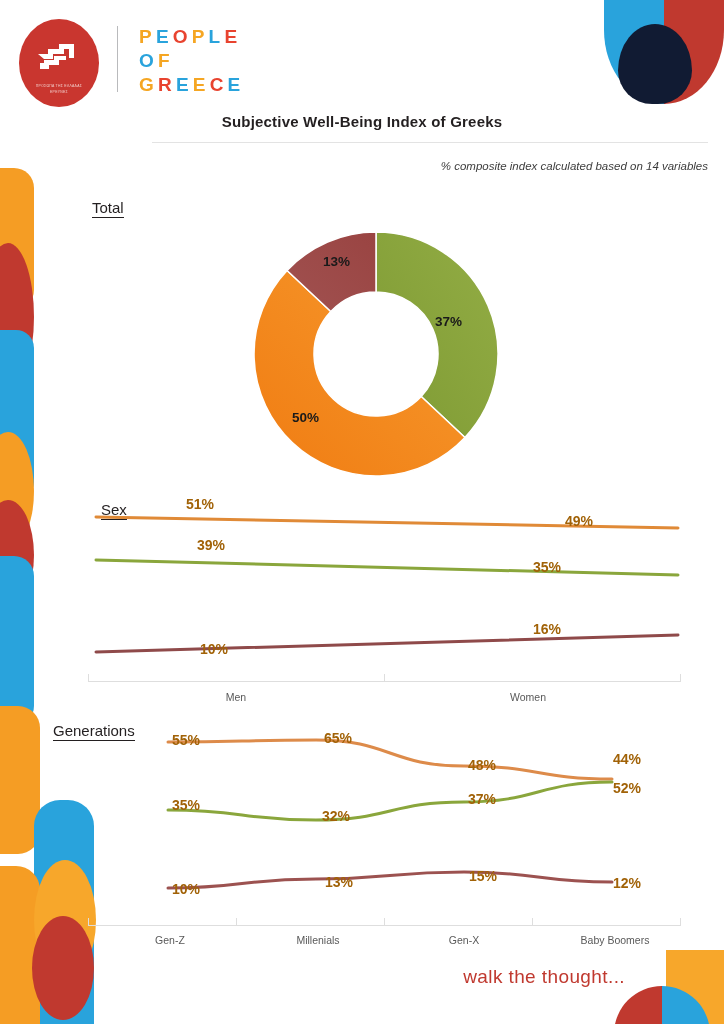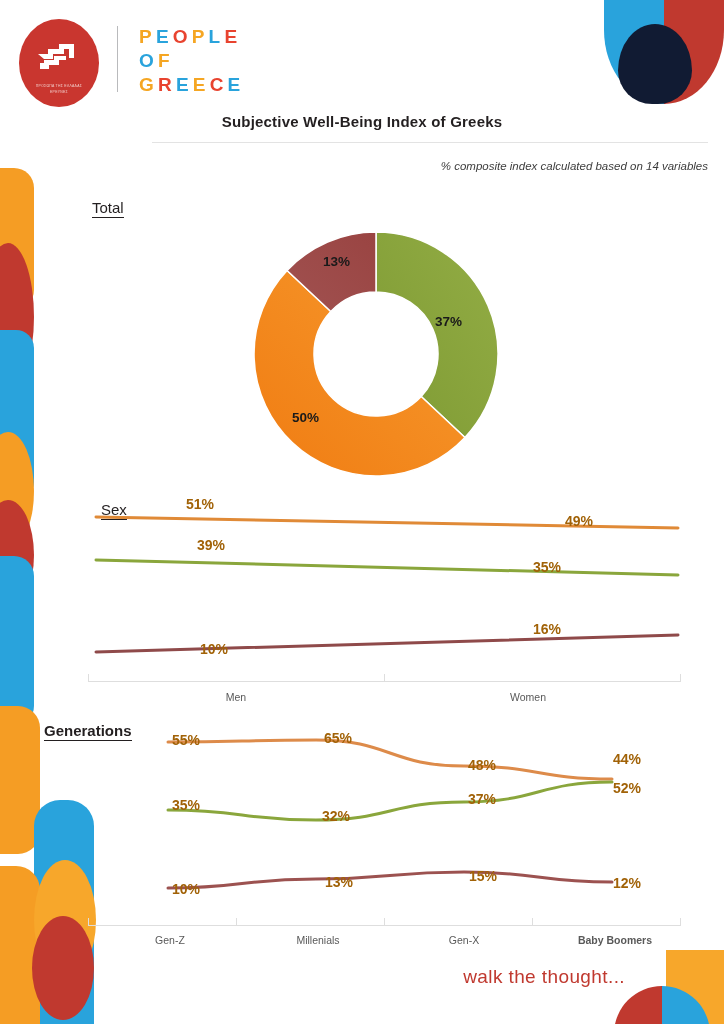--- a/index.html
+++ b/index.html
@@ -59,21 +59,21 @@
   .title{position:absolute;left:0;top:113px;width:724px;text-align:center;
          font-size:15px;font-weight:bold;letter-spacing:.2px;color:#231f20;}
   .hrule{position:absolute;left:152px;top:142px;width:556px;height:1px;background:#e3e3e3;}
   .subnote{position:absolute;right:16px;top:160px;font-size:11.5px;font-style:italic;color:#3d3d3d;}
 
   
   .sec-label{position:absolute;font-size:15px;color:#231f20;
              border-bottom:1px solid #231f20;padding-bottom:1px;}
   .sec-total{left:92px;top:199px;}
   .sec-sex{left:101px;top:501px;}
-  .sec-gen{left:44px;top:722px;font-weight:bold;}
+  .sec-gen{left:53px;top:722px;}
 
   
   .legend{position:absolute;left:230px;top:200px;display:flex;align-items:center;}
   .lg{display:flex;align-items:center;margin-right:60px;}
   .lg i{width:8px;height:8px;display:inline-block;margin-right:5px;}
   .lg span{font-size:12px;color:#231f20;}
 
   
   .donut-wrap{position:absolute;left:250px;top:228px;width:252px;height:252px;}
   .donut-svg{display:block;}
@@ -105,21 +105,21 @@
   
   .gen-axis{left:88px;top:925px;width:592px;}
   .gen-tick-1{left:88px;top:918px;height:8px;}
   .gen-tick-2{left:236px;top:918px;height:8px;}
   .gen-tick-3{left:384px;top:918px;height:8px;}
   .gen-tick-4{left:532px;top:918px;height:8px;}
   .gen-tick-5{left:680px;top:918px;height:8px;}
   .gen-x1{left:110px;top:934px;width:120px;}
   .gen-x2{left:258px;top:934px;width:120px;}
   .gen-x3{left:404px;top:934px;width:120px;}
-  .gen-x4{left:550px;top:934px;width:130px;font-weight:bold;}
+  .gen-x4{left:550px;top:934px;width:130px;}
 
   
   .tagline{position:absolute;right:99px;top:966px;font-size:19px;font-weight:normal;
            color:#c0392f;letter-spacing:.4px;}
 </style>
 </head>
 <body>
 
 <div class="page">
 

